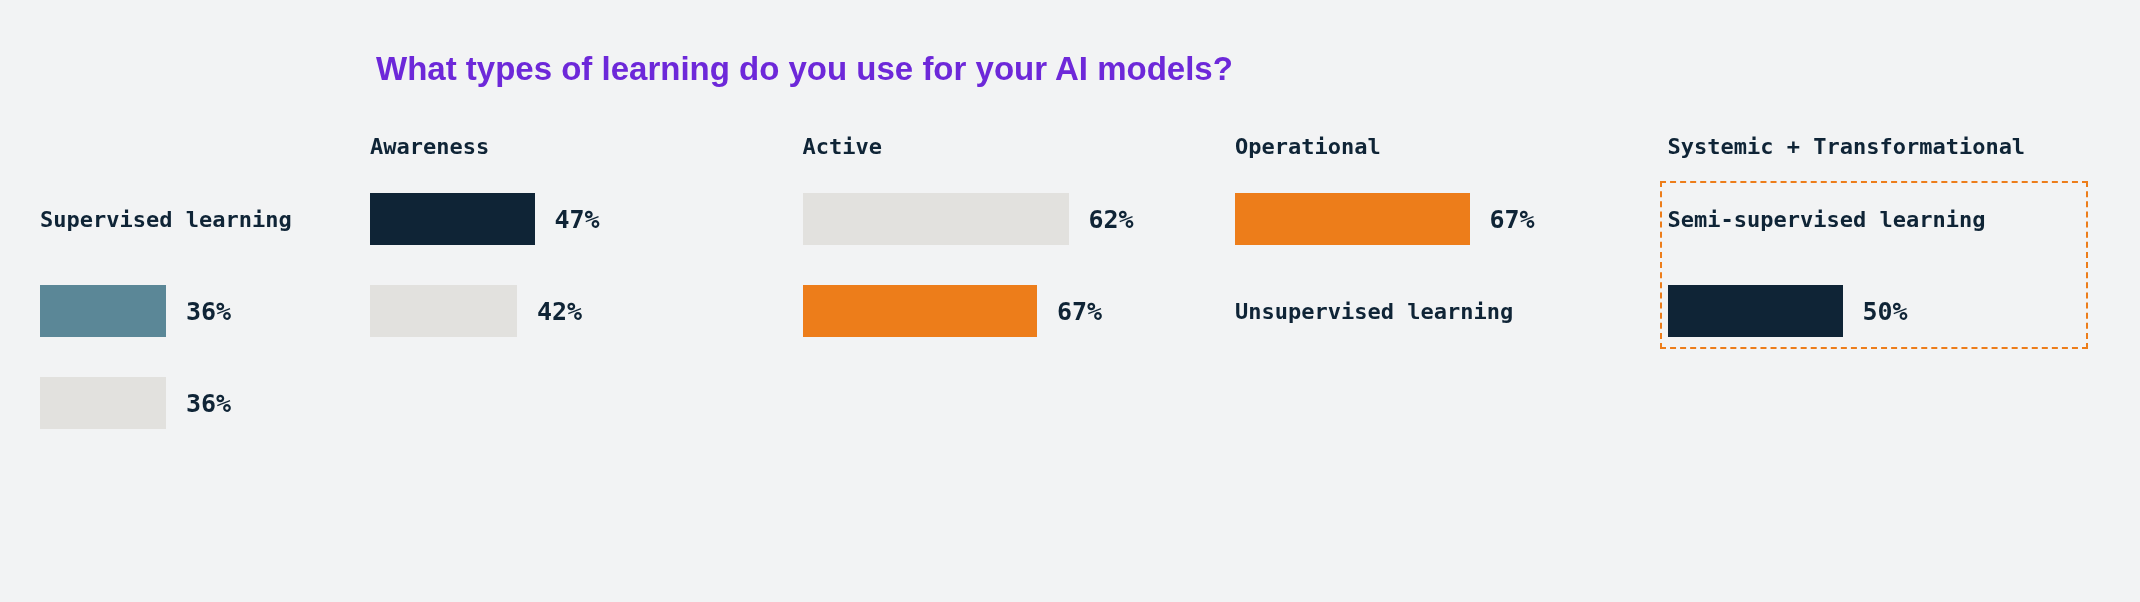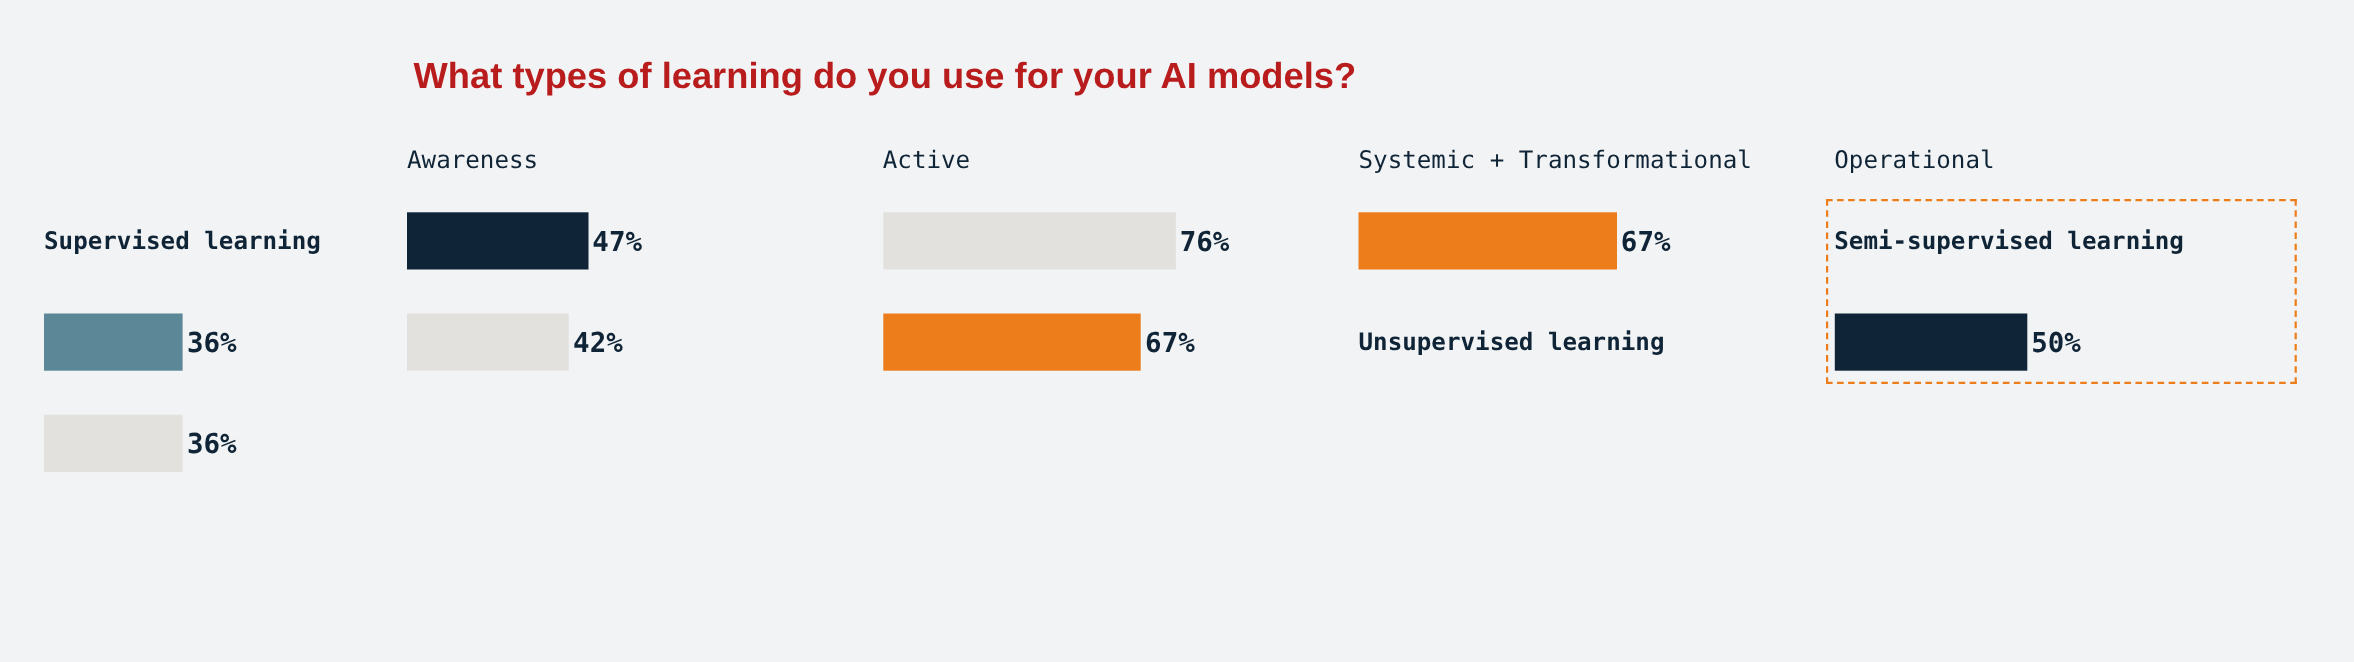--- a/index.html
+++ b/index.html
@@ -11,52 +11,52 @@
     background: #f2f3f4;
     font-family: -apple-system, BlinkMacSystemFont, "Segoe UI", Arial, sans-serif;
     color: #0f2436;
   }
   .chart-wrap {
     padding: 50px 60px 50px 40px;
   }
   .chart-title {
     font-size: 33px;
     font-weight: 700;
-    color: #b91c1c;
+    color: #6d28d9;
     margin: 0 0 46px 336px;
   }
   .grid {
     position: relative;
     display: grid;
     grid-template-columns: 310px repeat(4, 1fr);
     column-gap: 20px;
     row-gap: 0;
     align-items: center;
   }
   .col-header {
     font-family: ui-monospace, SFMono-Regular, Menlo, Consolas, monospace;
     font-size: 22px;
-    font-weight: 400;
+    font-weight: 700;
     color: #0f2436;
     padding-bottom: 14px;
     align-self: end;
   }
   .row-label {
     font-family: ui-monospace, SFMono-Regular, Menlo, Consolas, monospace;
     font-size: 22px;
     font-weight: 600;
     color: #0f2436;
     text-align: left;
     padding-right: 14px;
     white-space: nowrap;
   }
   .cell {
     display: flex;
     align-items: center;
-    gap: 4px;
+    gap: 20px;
     height: 92px;
   }
   .bar {
     height: 52px;
     flex: 0 0 auto;
   }
   .bar.c0 { background: #0f2436; }
   .bar.c1 { background: #5b8797; }
   .bar.c2 { background: #e2e1de; }
   .bar.c3 { background: #ed7d1a; }
@@ -76,31 +76,31 @@
 <body>
 
 <div class="chart-wrap">
   <h1 class="chart-title">What types of learning do you use for your AI models?</h1>
 
   <div class="grid" id="grid">
 
     <div></div>
     <div class="col-header">Awareness</div>
     <div class="col-header">Active</div>
+    <div class="col-header">Operational</div>
     <div class="col-header">Systemic + Transformational</div>
-    <div class="col-header">Operational</div>
 
     <div class="row-label">Supervised learning</div>
     <div class="cell">
       <div class="bar c0" style="width: 164.5px;"></div>
       <span class="val">47%</span>
     </div>
     <div class="cell">
       <div class="bar c2" style="width: 266px;"></div>
-      <span class="val">76%</span>
+      <span class="val">62%</span>
     </div>
     <div class="cell">
       <div class="bar c3" style="width: 234.5px;"></div>
       <span class="val">67%</span>
     </div>
 
     <div class="row-label">Semi-supervised learning</div>
     <div class="cell">
       <div class="bar c1" style="width: 126px;"></div>
       <span class="val">36%</span>

